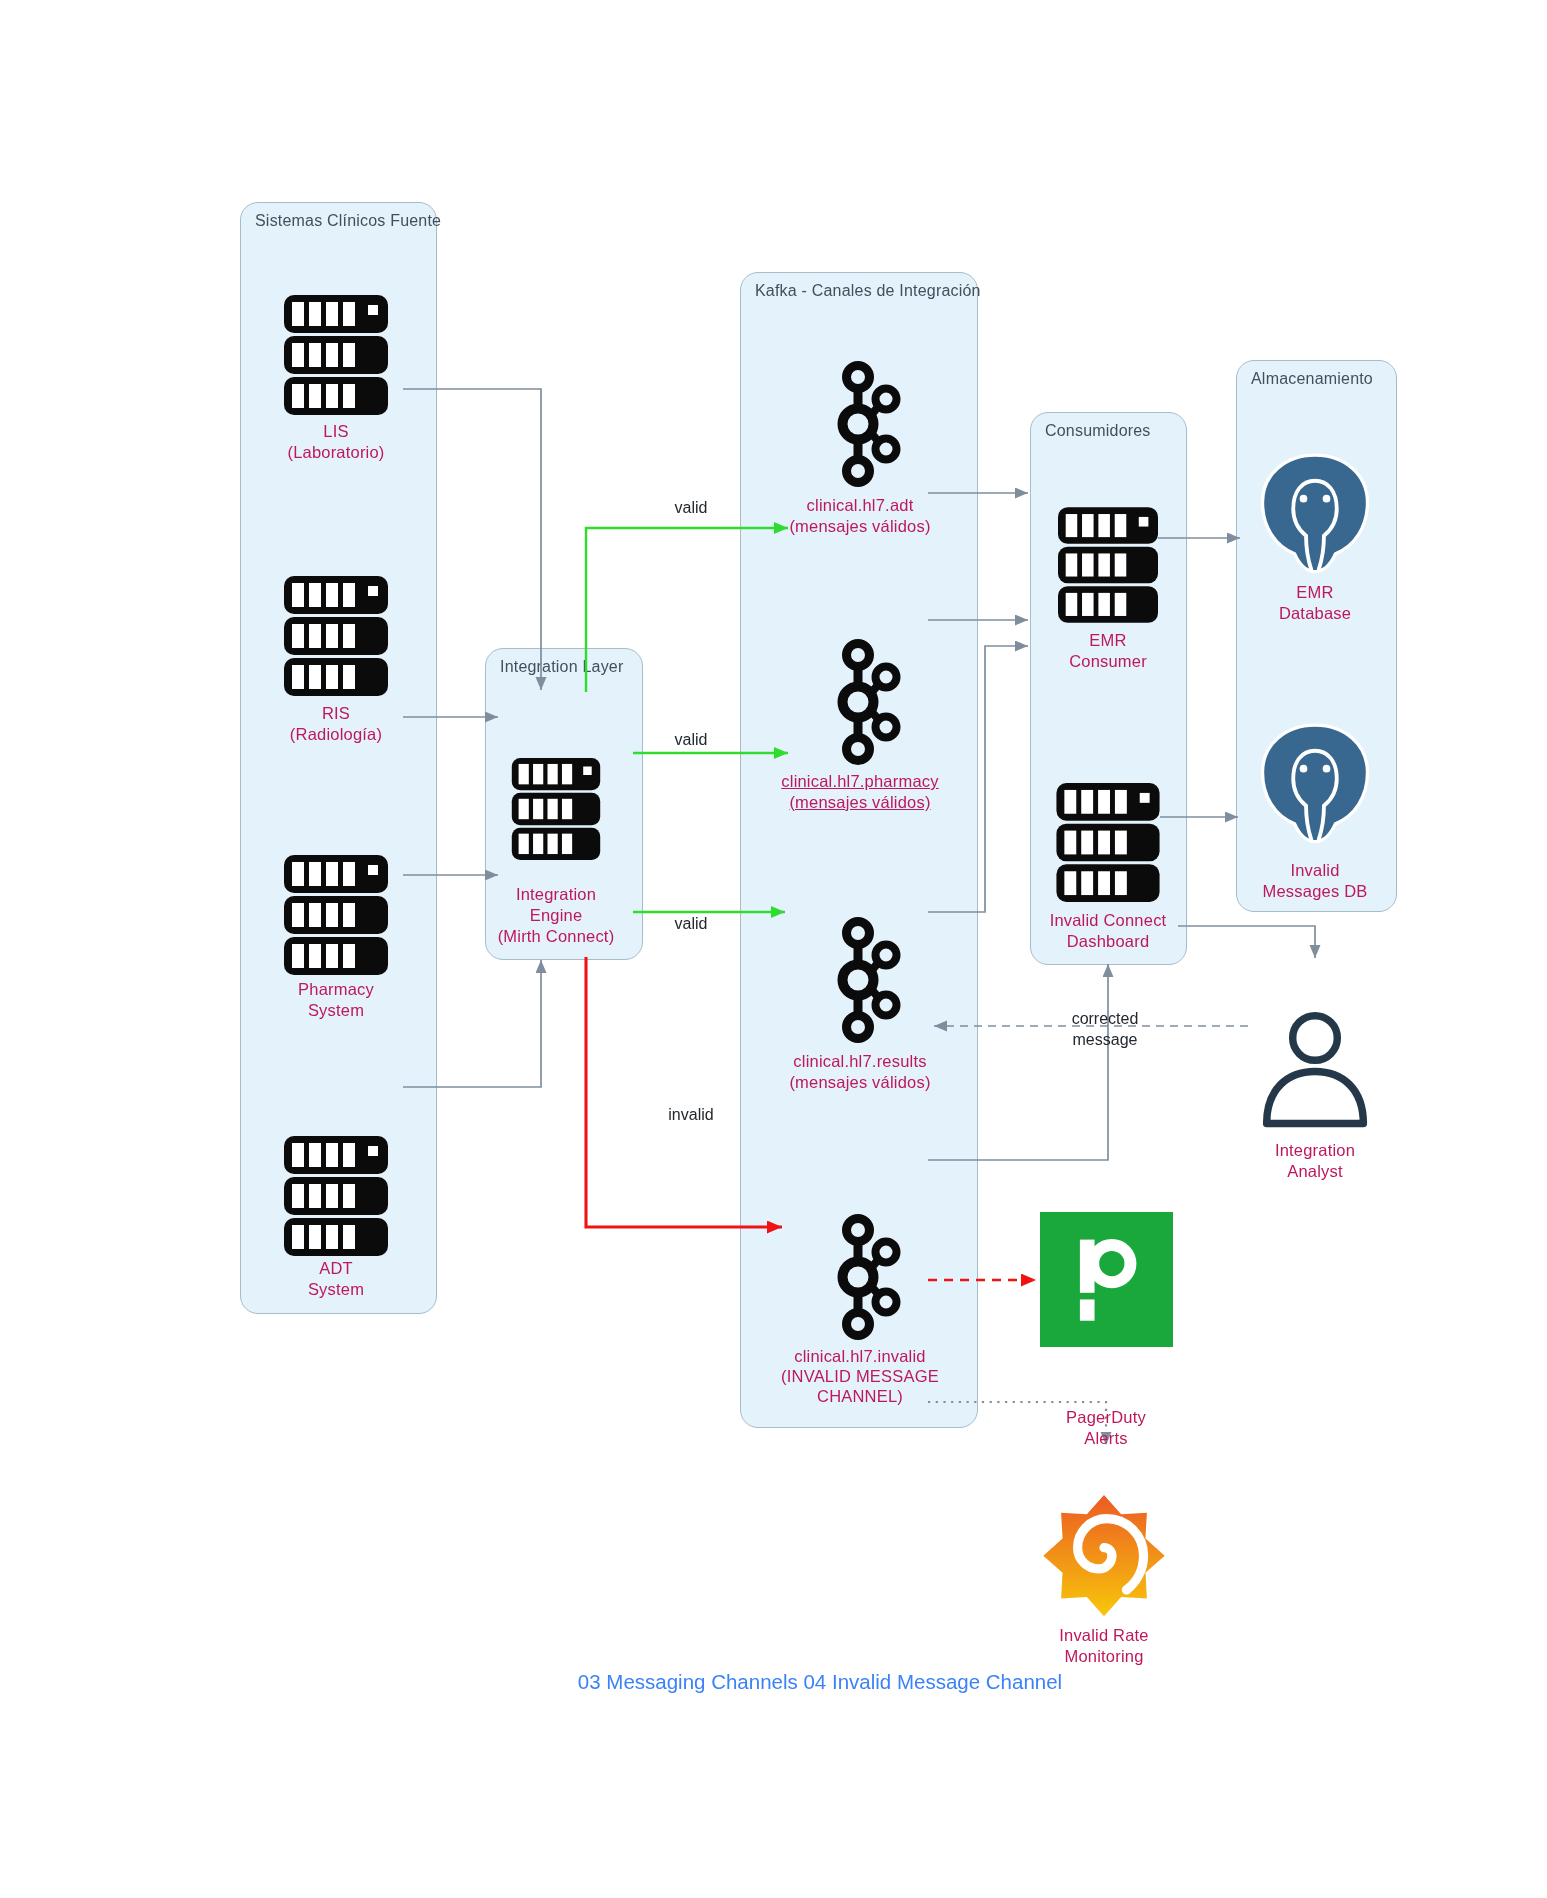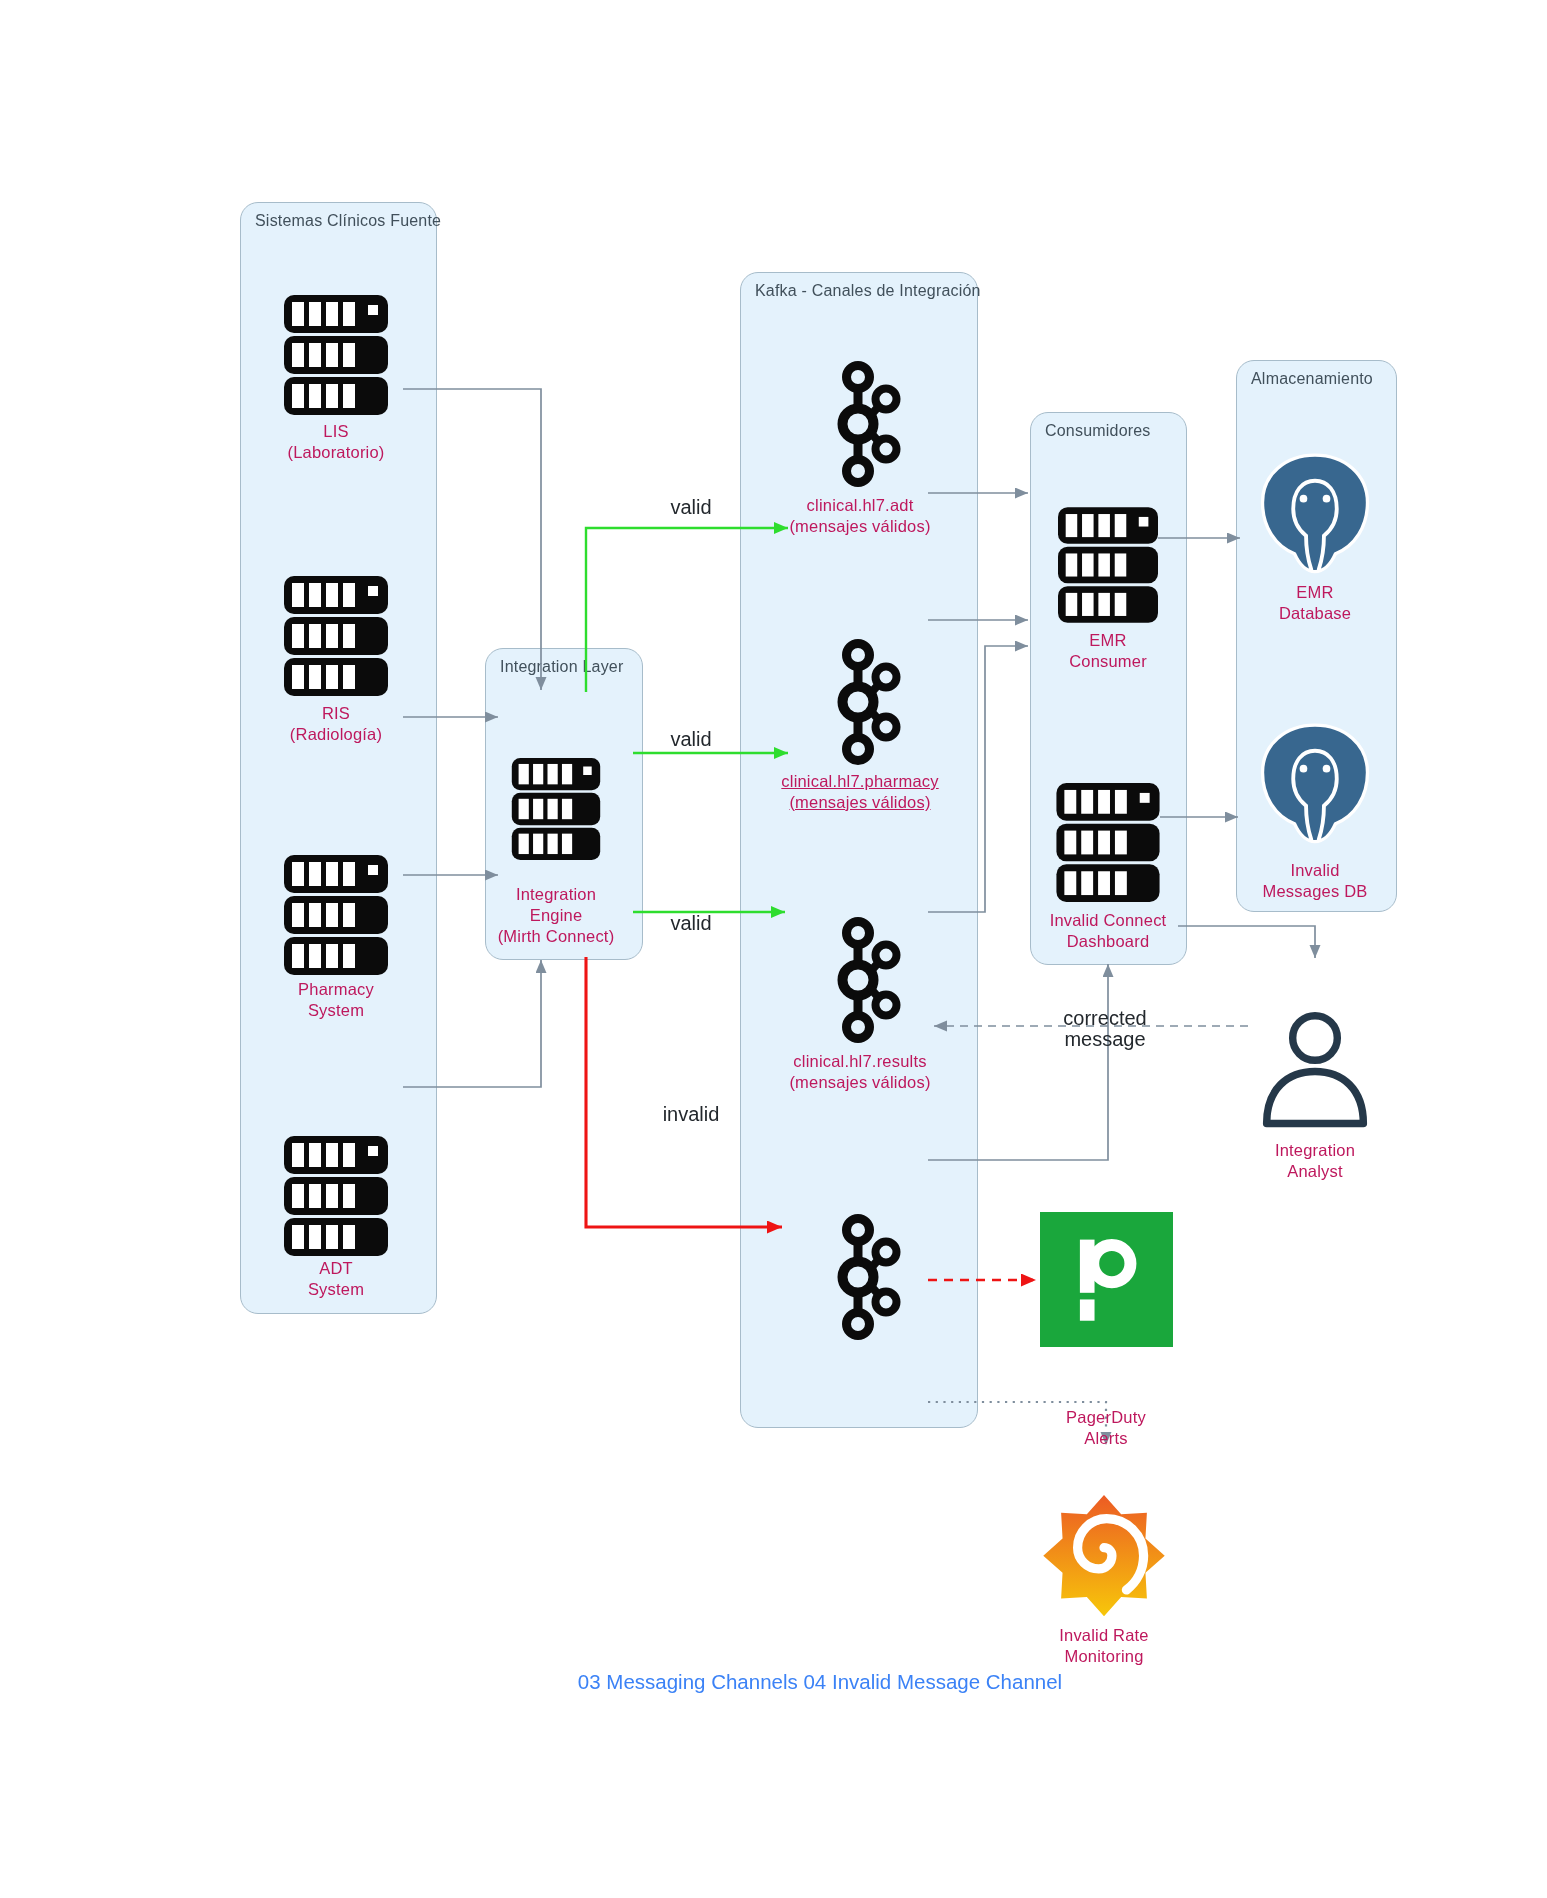--- a/index.html
+++ b/index.html
@@ -8,21 +8,21 @@
   .container{position:absolute;background:var(--container_fill);
              border:1.4px solid var(--container_border);border-radius:18px;z-index:1;}
   .container-label{position:absolute;top:9px;left:14px;font-size:16px;
              color:#41505b;letter-spacing:.2px;white-space:nowrap;}
   svg.edges{position:absolute;left:0;top:0;z-index:2;}
   .icon{position:absolute;z-index:3;}
   .nlabel{position:absolute;z-index:3;width:260px;text-align:center;
           font-size:16.5px;line-height:21px;color:#be185d;letter-spacing:.2px;}
   .nlabel.lh20{line-height:20px;}
   .elabel{position:absolute;z-index:4;width:120px;text-align:center;
-          font-size:20px;line-height:21px;color:#23282d;}
+          font-size:16px;line-height:21px;color:#23282d;}
   .title{position:absolute;z-index:3;font-size:20.5px;color:#3b82f6;
          white-space:nowrap;transform:translateX(-50%);}
   .e-gray{stroke:var(--edge);stroke-width:1.7;fill:none;}
   .e-green{stroke:var(--valid_edge);stroke-width:2.4;fill:none;}
   .e-red{stroke:var(--invalid_edge);stroke-width:3.1;fill:none;}
   .dash{stroke-dasharray:8 6;}
   .rdash{stroke-dasharray:9 7;stroke-width:2.6;}
   .dot{stroke-dasharray:2.2 5.5;stroke-width:2.2;}
   .mk-gray{fill:var(--edge);}
   .mk-green{fill:var(--valid_edge);}
@@ -208,20 +208,25 @@
       <use href="#sym-kafka"></use>
     </svg>
   <div class="nlabel" style="left:682px;top:1051px;">
     <div>clinical.hl7.results</div>
       <div>(mensajes válidos)</div>
   </div>
 
   <svg class="icon" style="left:770px;top:1210px;width:84px;height:134px;">
       <use href="#sym-kafka"></use>
     </svg>
+  <div class="nlabel lh20" style="left:682px;top:1346px;">
+    <div>clinical.hl7.invalid</div>
+      <div>(INVALID MESSAGE</div>
+      <div>CHANNEL)</div>
+  </div>
 
   <svg class="icon" style="left:1010px;top:507px;width:100px;height:116px;">
       <use href="#sym-server"></use>
     </svg>
   <div class="nlabel" style="left:930px;top:630px;">
     <div>EMR</div>
       <div>Consumer</div>
   </div>
 
   <svg class="icon" style="left:1008px;top:783px;width:104px;height:119px;">

